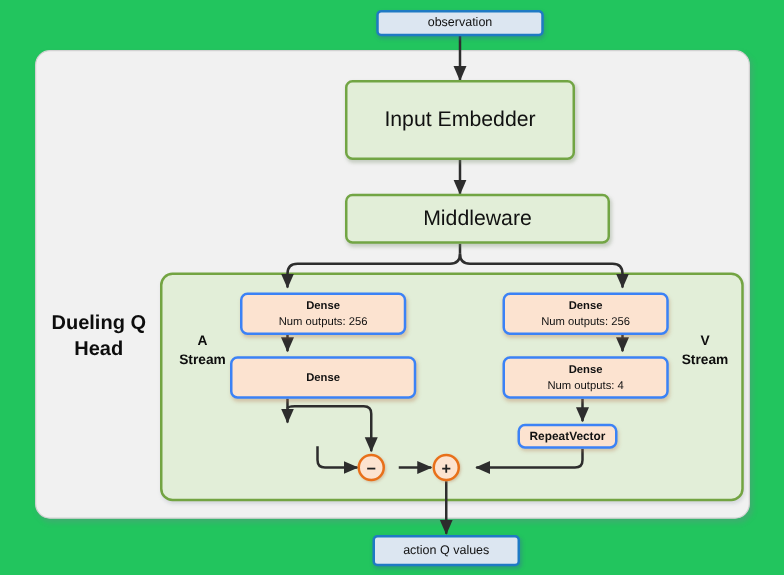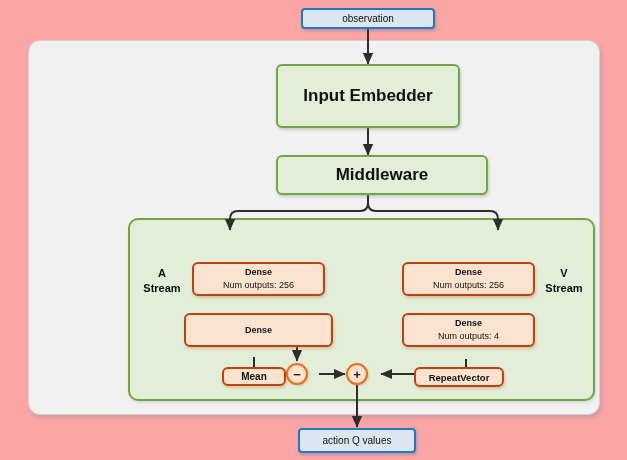--- a/index.html
+++ b/index.html
@@ -9,21 +9,21 @@
     background: #ffffff;
   }
   body {
     font-family: "Liberation Sans", sans-serif;
     -webkit-font-smoothing: antialiased;
   }
   #stage {
     position: relative;
     width: 627px;
     height: 460px;
-    background: #fca5a5;
+    background: #22c55e;
     overflow: hidden;
   }
   
   .outer-panel {
     position: absolute;
     left: 28px;
     top: 40px;
     width: 572px;
     height: 375px;
     background: #f1f1f1;
@@ -61,30 +61,29 @@
     border-radius: 4px;
     font-size: 10px;
     color: #111111;
     box-shadow: 1px 2px 3px rgba(60,100,160,0.35);
   }
   .green-node {
     background: #e2eed8;
     border: 2px solid #72a544;
     border-radius: 6px;
     color: #111111;
-    font-weight: bold;
+    font-weight: normal;
     box-shadow: 1px 2px 3px rgba(120,140,110,0.35);
   }
   .orange-node {
     background: #fce3d0;
-    border: 2px solid #c2410c;
+    border: 2px solid #3b82f6;
     border-radius: 6px;
     color: #111111;
     box-shadow: 1px 2px 3px rgba(180,120,80,0.35);
-    margin-top: 28px;
   }
   .orange-node .ttl {
     font-size: 9px;
     font-weight: bold;
     line-height: 13px;
   }
   .orange-node .sub {
     font-size: 9px;
     line-height: 13px;
   }
@@ -220,50 +219,50 @@
 
   <div class="node orange-node" id="node-a-dense-1" style="left:192px; top:234px; width:133px; height:34px;">
     <span class="ttl">Dense</span>
     <span class="sub">Num outputs: 256</span>
   </div>
 
   <div class="node orange-node" id="node-a-dense-2" style="left:184px; top:285px; width:149px; height:34px;">
     <span class="ttl">Dense</span>
   </div>
 
-  <div class="node orange-node mean-node" id="node-mean" style="left:222px; top:339px; width:64px; height:19px;">
-    <span>Mean</span>
-  </div>
 
   <div class="node orange-node" id="node-v-dense-1" style="left:402px; top:234px; width:133px; height:34px;">
     <span class="ttl">Dense</span>
     <span class="sub">Num outputs: 256</span>
   </div>
 
   <div class="node orange-node" id="node-v-dense-2" style="left:402px; top:285px; width:133px; height:34px;">
     <span class="ttl">Dense</span>
     <span class="sub">Num outputs: 4</span>
   </div>
 
-  <div class="node orange-node repeat-node" id="node-repeat-vector" style="left:414px; top:339px; width:90px; height:20px;">
+  <div class="node orange-node repeat-node" id="node-repeat-vector" style="left:414px; top:339px; width:80px; height:20px;">
     <span>RepeatVector</span>
   </div>
 
   <div class="op-circle" id="op-subtract" style="left:286px; top:363px;">
     <span>−</span>
   </div>
 
   <div class="op-circle" id="op-add" style="left:346px; top:363px;">
     <span>+</span>
   </div>
 
   <div class="node io-node" id="node-action-q-values" style="left:298px; top:428px; width:118px; height:25px;">
     <span>action Q values</span>
   </div>
 
+  <div class="free-label" id="label-dueling">
+    <div>Dueling Q Head</div>
+  </div>
 
   <div class="free-label" id="label-a-stream">
     <div>A</div>
     <div>Stream</div>
   </div>
 
   <div class="free-label" id="label-v-stream">
     <div>V</div>
     <div>Stream</div>
   </div>

